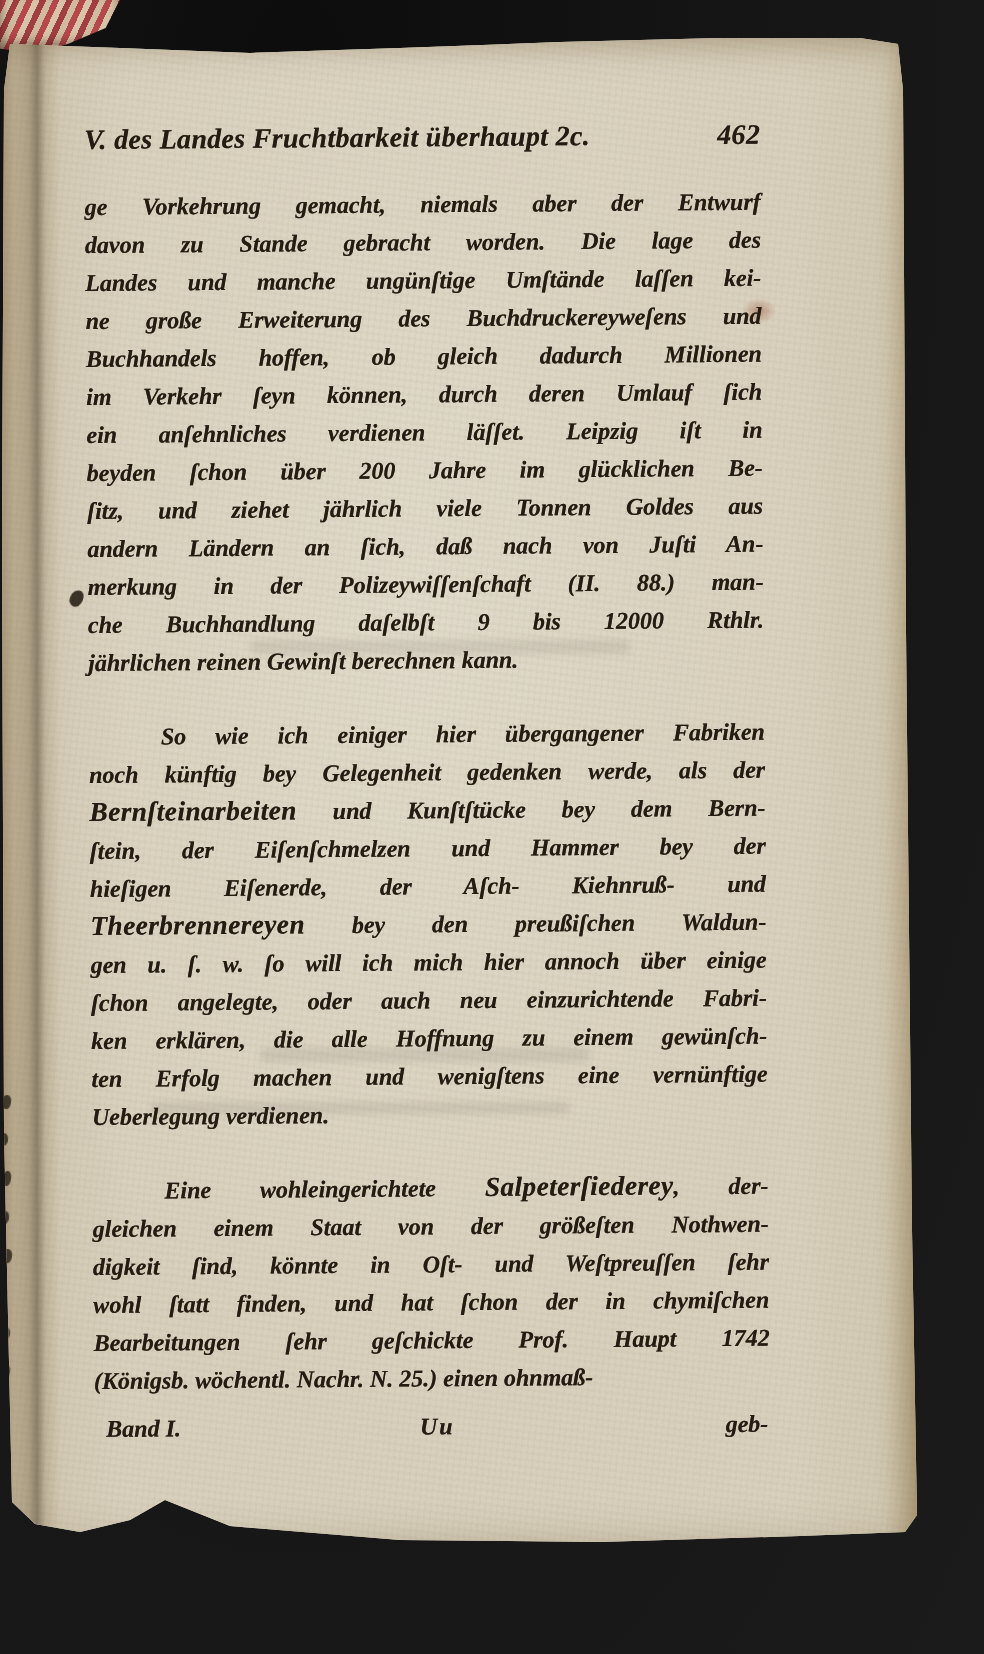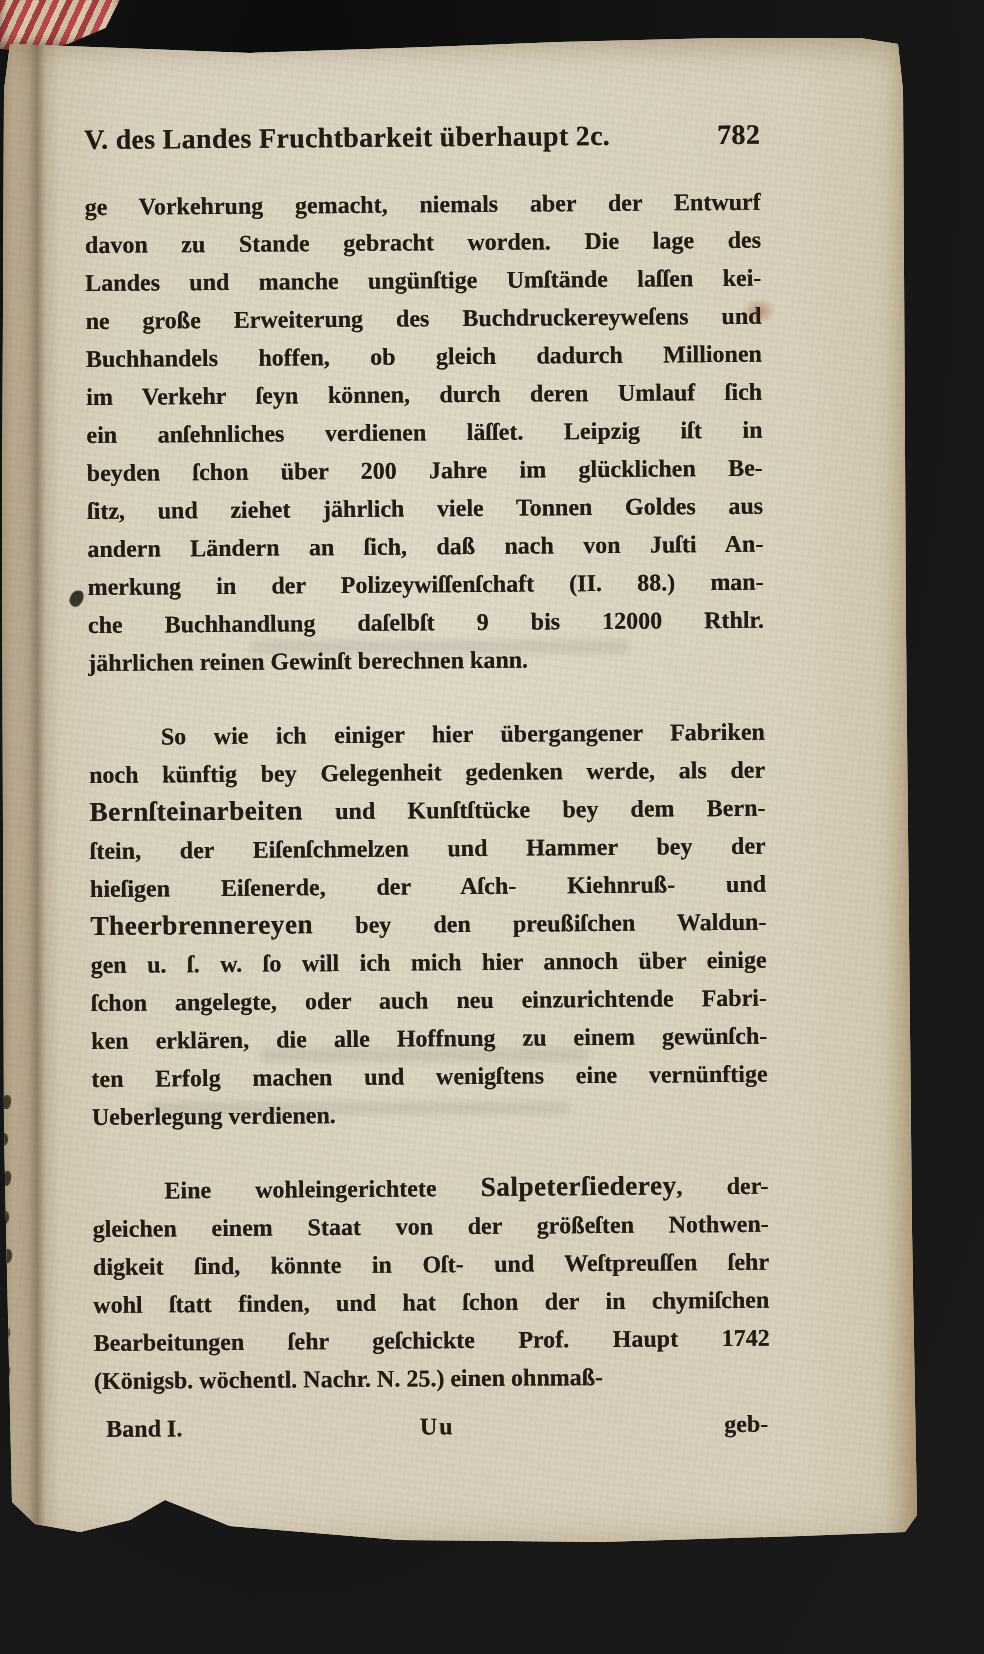--- a/index.html
+++ b/index.html
@@ -8,21 +8,21 @@
     --ink:#241c12;
     --hb-red:#b8474b;
     --hb-cream:#d6c5a8;
   }
   html,body{margin:0;padding:0;}
   body{
     width:984px;height:1654px;position:relative;overflow:hidden;
     background:radial-gradient(ellipse at 30% 8%, #0c0c0c 0%, var(--bg) 45%, #1b1b1b 100%);
     font-family:"Liberation Serif","DejaVu Serif",serif;
   }
-  .scene{position:absolute;inset:0;overflow:hidden;}
+  .scene{position:absolute;inset:0;overflow:hidden;font-style:italic;}
 
   
   .headband{
     position:absolute;left:0;top:0;width:120px;height:54px;z-index:1;
     background:repeating-linear-gradient(115deg,
       var(--hb-red) 0 6px, var(--hb-cream) 6px 12px,
       #a33d42 12px 18px, #cdbc9f 18px 24px);
     clip-path:polygon(0 0,100% 0,88% 52%,58% 80%,28% 100%,0 90%);
     box-shadow:inset 0 -10px 12px rgba(40,15,10,.55);
   }
@@ -128,21 +128,21 @@
 
     <div class="ink-speck"></div>
     <div class="stain"></div>
     <div class="ghost g1"></div>
     <div class="ghost g2"></div>
     <div class="ghost g3"></div>
 
     <div class="text-col">
       <div class="header-row">
         <span>V. des Landes Fruchtbarkeit überhaupt 2c.</span>
-        <span>782</span>
+        <span>462</span>
       </div>
 
       <div id="paragraphs">
           <div class="para">
             <div class="line">ge Vorkehrung gemacht, niemals aber der Entwurf</div>
             <div class="line">davon zu Stande gebracht worden. Die lage des</div>
             <div class="line">Landes und manche ungünſtige Umſtände laſſen kei-</div>
             <div class="line">ne große Erweiterung des Buchdruckereyweſens und</div>
             <div class="line">Buchhandels hoffen, ob gleich dadurch Millionen</div>
             <div class="line">im Verkehr ſeyn können, durch deren Umlauf ſich</div>

